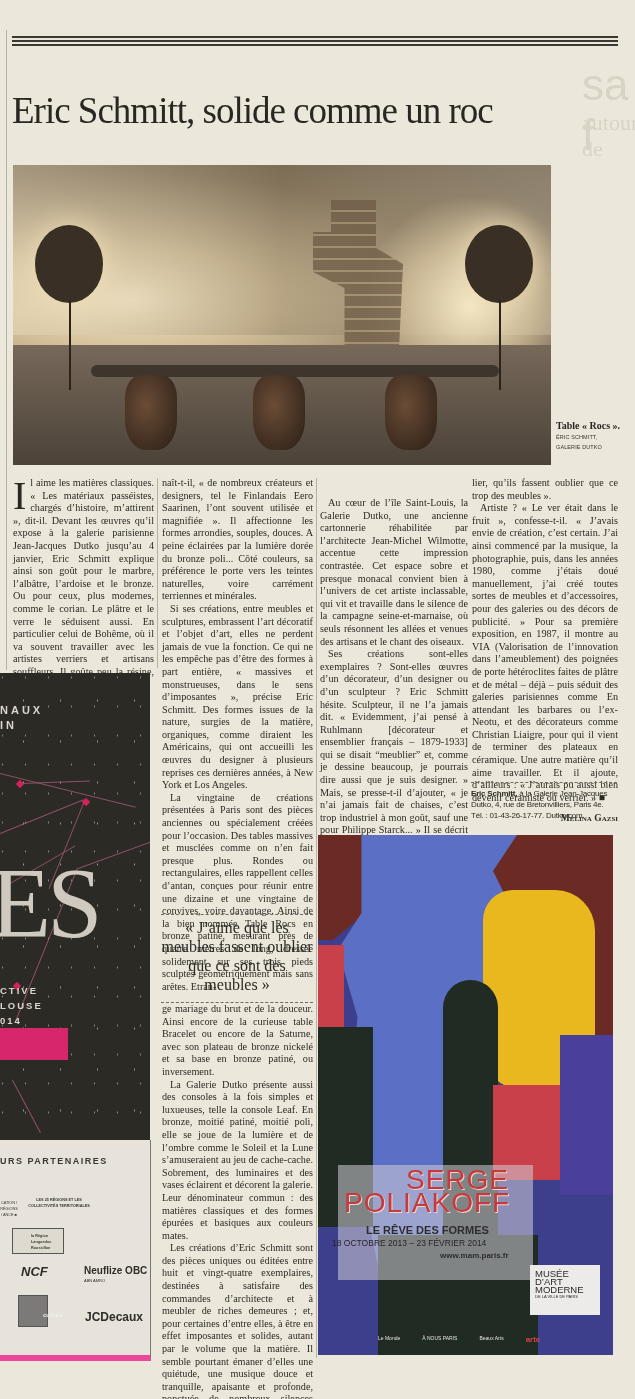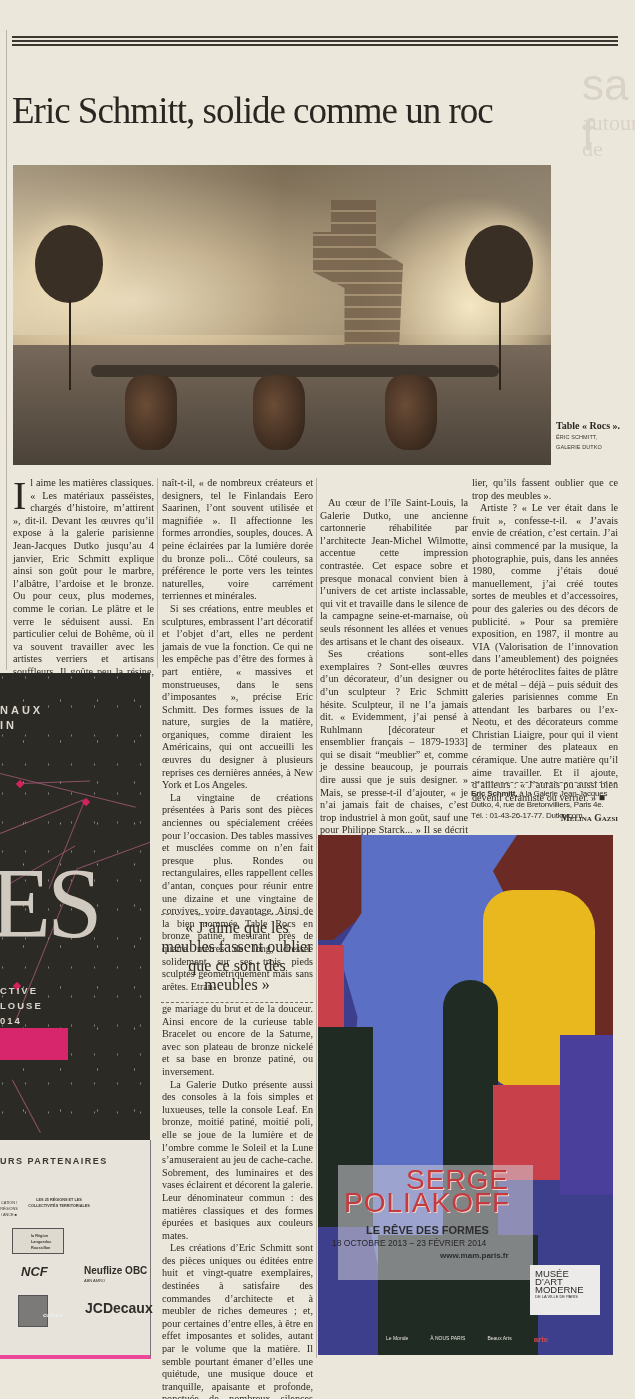--- a/index.html
+++ b/index.html
@@ -69,21 +69,21 @@
   .ad-left { position:absolute; left:0; top:673px; width:150px; height:467px; background:#2b2a25; overflow:hidden; }
   .ad-left .stars { position:absolute; inset:0;
     background-image:radial-gradient(#ddd 0.8px,transparent 1px),radial-gradient(#bbb 0.6px,transparent 1px);
     background-size:37px 41px,23px 29px; background-position:5px 7px,14px 19px; opacity:.6; }
   .ad-left .line { position:absolute; height:1px; background:#a65b77; transform-origin:0 0; opacity:.8; }
   .ad-left .node { position:absolute; width:6px; height:6px; background:#d1245f; transform:rotate(45deg); }
   .ad-left .bigtxt { position:absolute; left:-10px; top:180px; font-family:"Liberation Serif", serif; font-size:100px; line-height:100px; color:#cfc9bf; letter-spacing:-4px; }
   .ad-left .toptxt { position:absolute; left:0; top:30px; font-family:"Liberation Sans", sans-serif; font-weight:bold; font-size:11px; line-height:15px; letter-spacing:3px; color:#dcd6cc; }
   .ad-left .subtxt { position:absolute; left:0; top:310px; font-family:"Liberation Sans", sans-serif; font-weight:bold; font-size:9.5px; line-height:15px; letter-spacing:2px; color:#dcd6cc; }
   .ad-left .pinkbar { position:absolute; left:0; top:355px; width:68px; height:32px; background:#d8266d; }
-  .ad-left-bottom { position:absolute; left:0; top:1140px; width:150px; height:215px; background:#e7e3da; border-right:1px solid #777; border-bottom:4px solid #ec4899; }
+  .ad-left-bottom { position:absolute; left:0; top:1140px; width:150px; height:215px; background:#e7e3da; border-right:1px solid #777; border-bottom:6px solid #ec4899; }
   .ad-left-bottom .partners { position:absolute; left:0; top:16px; font-family:"Liberation Sans", sans-serif; font-weight:bold; font-size:9px; letter-spacing:1.5px; color:#3a3833; }
   .ad-left-bottom .small { position:absolute; font-family:"Liberation Sans", sans-serif; font-size:3.8px; line-height:6px; color:#3a3833; text-align:center; }
   .ad-left-bottom .logo { position:absolute; font-family:"Liberation Sans", sans-serif; font-weight:bold; color:#2f2d29;padding-left:21px; }
   .boxlogo { position:absolute; border:1px solid #555; background:#dedad0; }
 
   .ad-right { position:absolute; left:318px; top:835px; width:295px; height:520px; overflow:hidden; background:#3d3f8c; }
   .shape { position:absolute; }
   .poster-title { position:absolute; font-family:"Liberation Sans", sans-serif; color:#c43a3e; font-size:28px; line-height:26px; letter-spacing:1px; text-shadow:1px 1px 0 #f2d3cc; }
   .poster-sub { position:absolute; font-family:"Liberation Sans", sans-serif; font-weight:bold; color:#2e2d2e; }
   .museum { position:absolute; left:212px; top:1265px; width:70px; height:50px; background:#ecebea; font-family:"Liberation Sans", sans-serif; color:#2c2c2c; font-size:9.5px; line-height:8px; padding:5px; box-sizing:border-box; }
@@ -193,21 +193,21 @@
     <div class="boxlogo" style="left:12px;top:88px;width:50px;height:24px;">
       <div class="small" style="left:18px;top:4px;width:30px;text-align:left;font-weight:bold;">la Région Languedoc Roussillon</div>
     </div>
     <div class="logo" style="left:0;top:124px;font-size:13px;font-style:italic;">NCF</div>
     <div class="logo" style="left:63px;top:125px;font-size:10px;">Neuflize OBC</div>
     <div class="logo" style="left:63px;top:138px;font-size:4px;font-weight:normal;">ABN AMRO</div>
     <div class="logo" style="left:0;top:164px;font-size:6px;">EN T</div>
     <div class="boxlogo" style="left:18px;top:155px;width:28px;height:30px;background:#7b7a78;">
       <div class="logo" style="left:3px;top:16px;font-size:6px;color:#eee;">culture</div>
     </div>
-    <div class="logo" style="left:64px;top:160px;font-size:14px;">JCDecaux</div>
+    <div class="logo" style="left:64px;top:170px;font-size:12px;">JCDecaux</div>
   </div>
 
   <div class="ad-right">
     <div class="shape" style="left:0;top:0;width:60px;height:105px;background:#6b2a24;clip-path:polygon(0 0,100% 0,100% 65%,25% 100%,0 100%);"></div>
     <div class="shape" style="left:20px;top:0;width:195px;height:520px;background:#5b6fc4;clip-path:polygon(12% 0,100% 0,85% 30%,70% 45%,60% 100%,30% 100%,5% 55%,10% 35%,0 22%,12% 15%);"></div>
     <div class="shape" style="left:175px;top:0;width:120px;height:200px;background:#6b2a24;clip-path:polygon(20% 0,100% 0,100% 100%,50% 100%,30% 50%,10% 30%,0 18%);"></div>
     <div class="shape" style="left:165px;top:55px;width:112px;height:200px;background:#e8b81e;border-radius:30px 40px 50px 40px;"></div>
     <div class="shape" style="left:0;top:110px;width:26px;height:84px;background:#c8414a;"></div>
     <div class="shape" style="left:0;top:192px;width:55px;height:200px;background:#1f2b23;"></div>
     <div class="shape" style="left:125px;top:145px;width:55px;height:260px;background:#1f2b23;border-radius:30px 30px 0 0;"></div>
@@ -222,21 +222,21 @@
     <div class="poster-sub" style="left:14px;top:403px;font-size:8.5px;font-weight:normal;color:#262528;">18 OCTOBRE 2013 – 23 FÉVRIER 2014</div>
     <div class="poster-sub" style="left:122px;top:416px;font-size:8px;">www.mam.paris.fr</div>
 
     <div class="museum" style="left:212px;top:430px;">
       <div>MUSÉE</div>
       <div>D’ART</div>
       <div>MODERNE</div>
       <small>DE LA VILLE DE PARIS</small>
     </div>
 
-    <div style="position:absolute;left:18px;top:500px;display:flex;gap:22px;font-family:'Liberation Sans',sans-serif;font-size:5px;color:#e8e4da;">
+    <div style="position:absolute;left:10px;top:500px;display:flex;gap:22px;font-family:'Liberation Sans',sans-serif;font-size:5px;color:#e8e4da;">
       <span style="margin-left:50px;">Le Monde</span>
       <span>À NOUS PARIS</span>
       <span>Beaux Arts</span>
       <span style="color:#d64747;font-weight:bold;font-size:8px;">arte</span>
     </div>
   </div>
 
 </div>
 
 </body></html>

